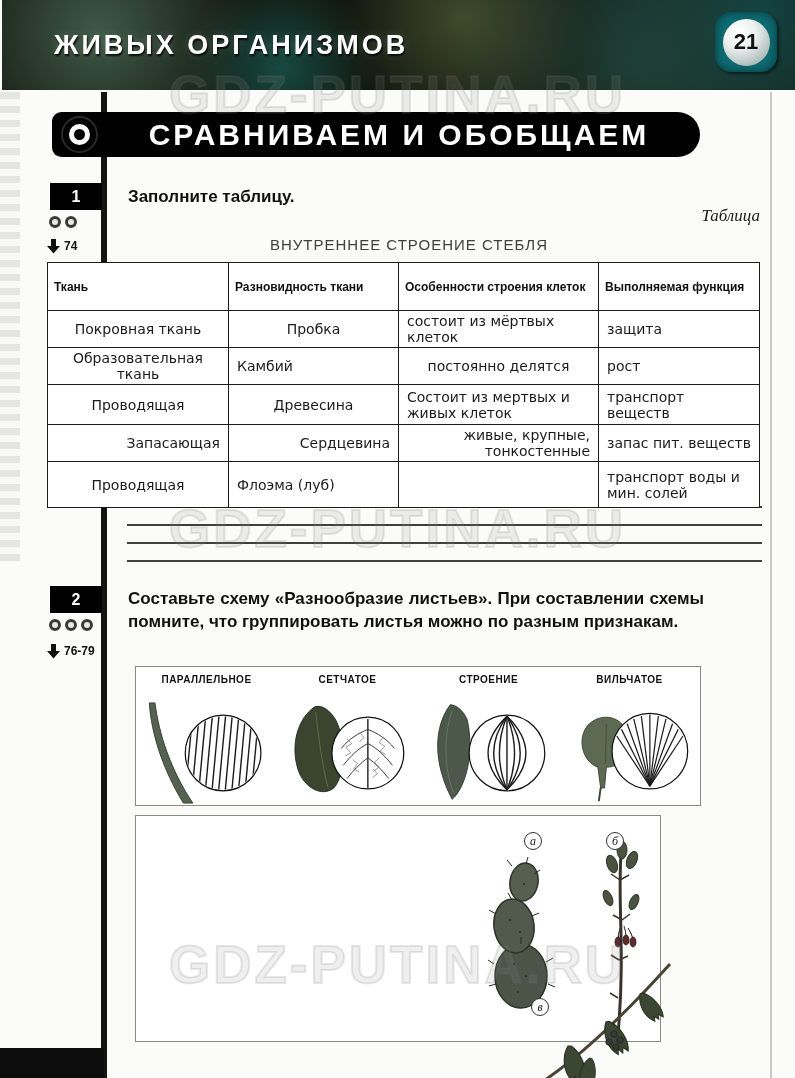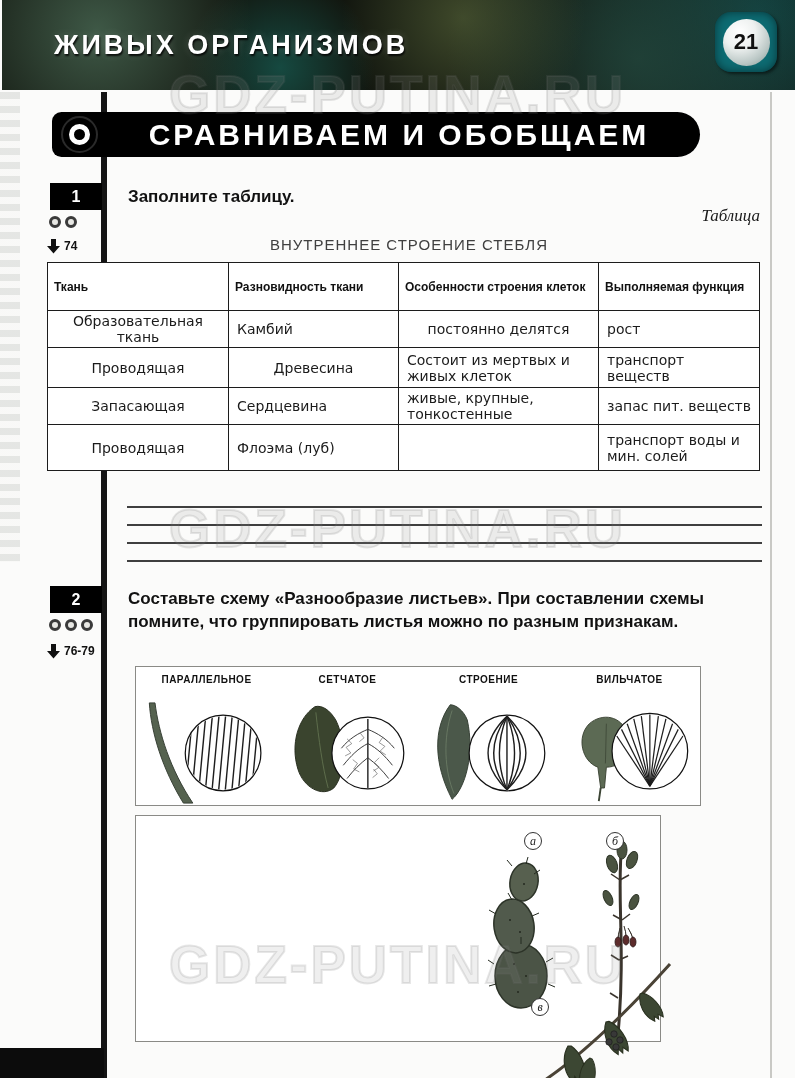--- a/index.html
+++ b/index.html
@@ -62,21 +62,21 @@
     font-family:"Liberation Serif", serif; font-style:italic; font-size:17px; color:#1a1a1a; }
   .table-title { position:absolute; left:120px; top:236px; width:578px; text-align:center;
     font-size:15px; letter-spacing:1px; color:#404040; }
 
   table.stem { position:absolute; left:47px; top:262px; width:712px; border-collapse:collapse;
     background:#fff; z-index:2; table-layout:fixed; }
   table.stem th, table.stem td { border:1.5px solid #1c1c1c; vertical-align:middle; }
   table.stem th { font-size:12px; font-weight:bold; text-align:left; padding:5px 6px; height:48px; color:#111; }
   table.stem td { font-family:"DejaVu Sans", sans-serif; font-size:14px; color:#1b1b1b; padding:2px 8px; }
   .cw1{width:181px;} .cw2{width:170px;} .cw3{width:200px;} .cw4{width:161px;}
-  tr.r1 td{height:26px;} tr.r2 td{height:26px;} tr.r3 td{height:40px;} tr.r4 td{height:28px;} tr.r5 td{height:46px;}
+  tr.r1 td{height:26px;} tr.r2 td{height:26px;} tr.r3 td{height:40px;} tr.r4 td{height:28px;text-align:right;} tr.r5 td{height:46px;}
   td.ctr{text-align:center;}
 
   .rule-line { position:absolute; left:127px; width:635px; height:2px; background:#3f3f3f; }
 
   
   .t2-instruction { position:absolute; left:128px; top:588px; width:576px; font-size:17px;
     font-weight:bold; line-height:1.35; color:#111; text-align:justify; }
 
   .fig { position:absolute; background:#fff; border:1px solid #8a8a86; }
   .fig1 { left:135px; top:666px; width:566px; height:140px; display:flex; }
@@ -138,20 +138,26 @@
         <col class="cw2">
         <col class="cw3">
         <col class="cw4">
       </colgroup>
     <tbody>
         <tr>
       <th>Ткань</th>
       <th>Разновидность ткани</th>
       <th>Особенности строения клеток</th>
       <th>Выполняемая функция</th>
+    </tr>
+    <tr class="r1">
+      <td class="ctr">Покровная ткань</td>
+      <td class="ctr">Пробка</td>
+      <td>состоит из мёртвых клеток</td>
+      <td>защита</td>
     </tr>
     <tr class="r2">
       <td class="ctr">Образовательная ткань</td>
       <td>Камбий</td>
       <td class="ctr">постоянно делятся</td>
       <td>рост</td>
     </tr>
     <tr class="r3">
       <td class="ctr">Проводящая</td>
       <td class="ctr">Древесина</td>

